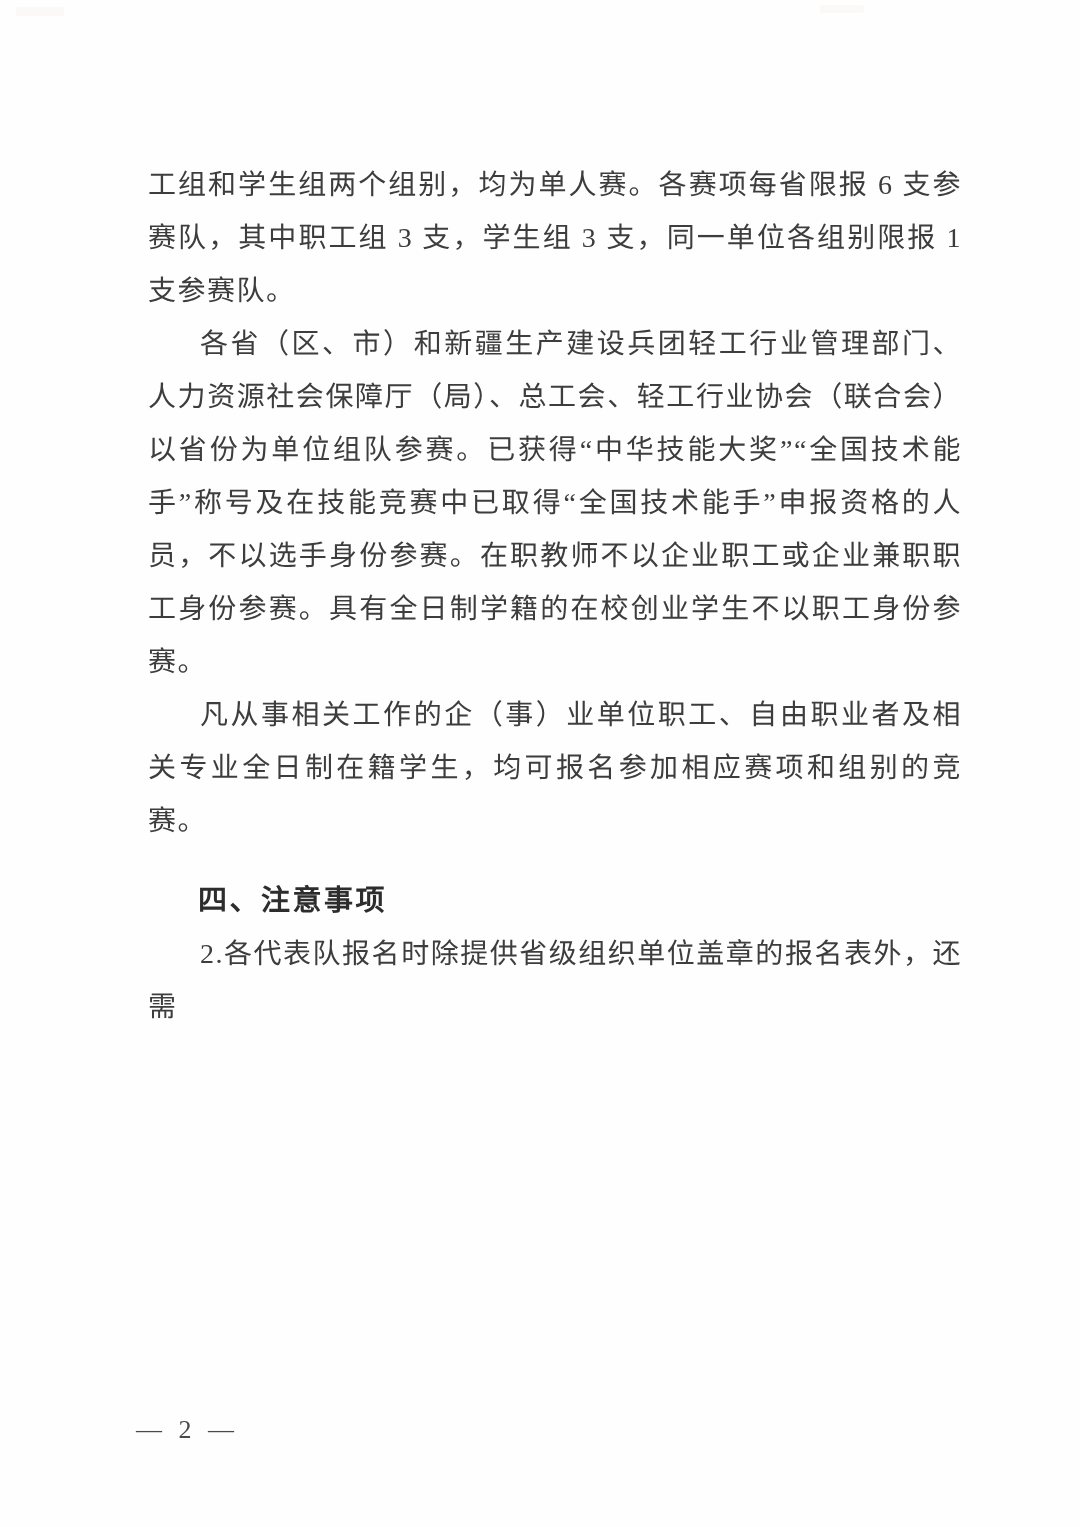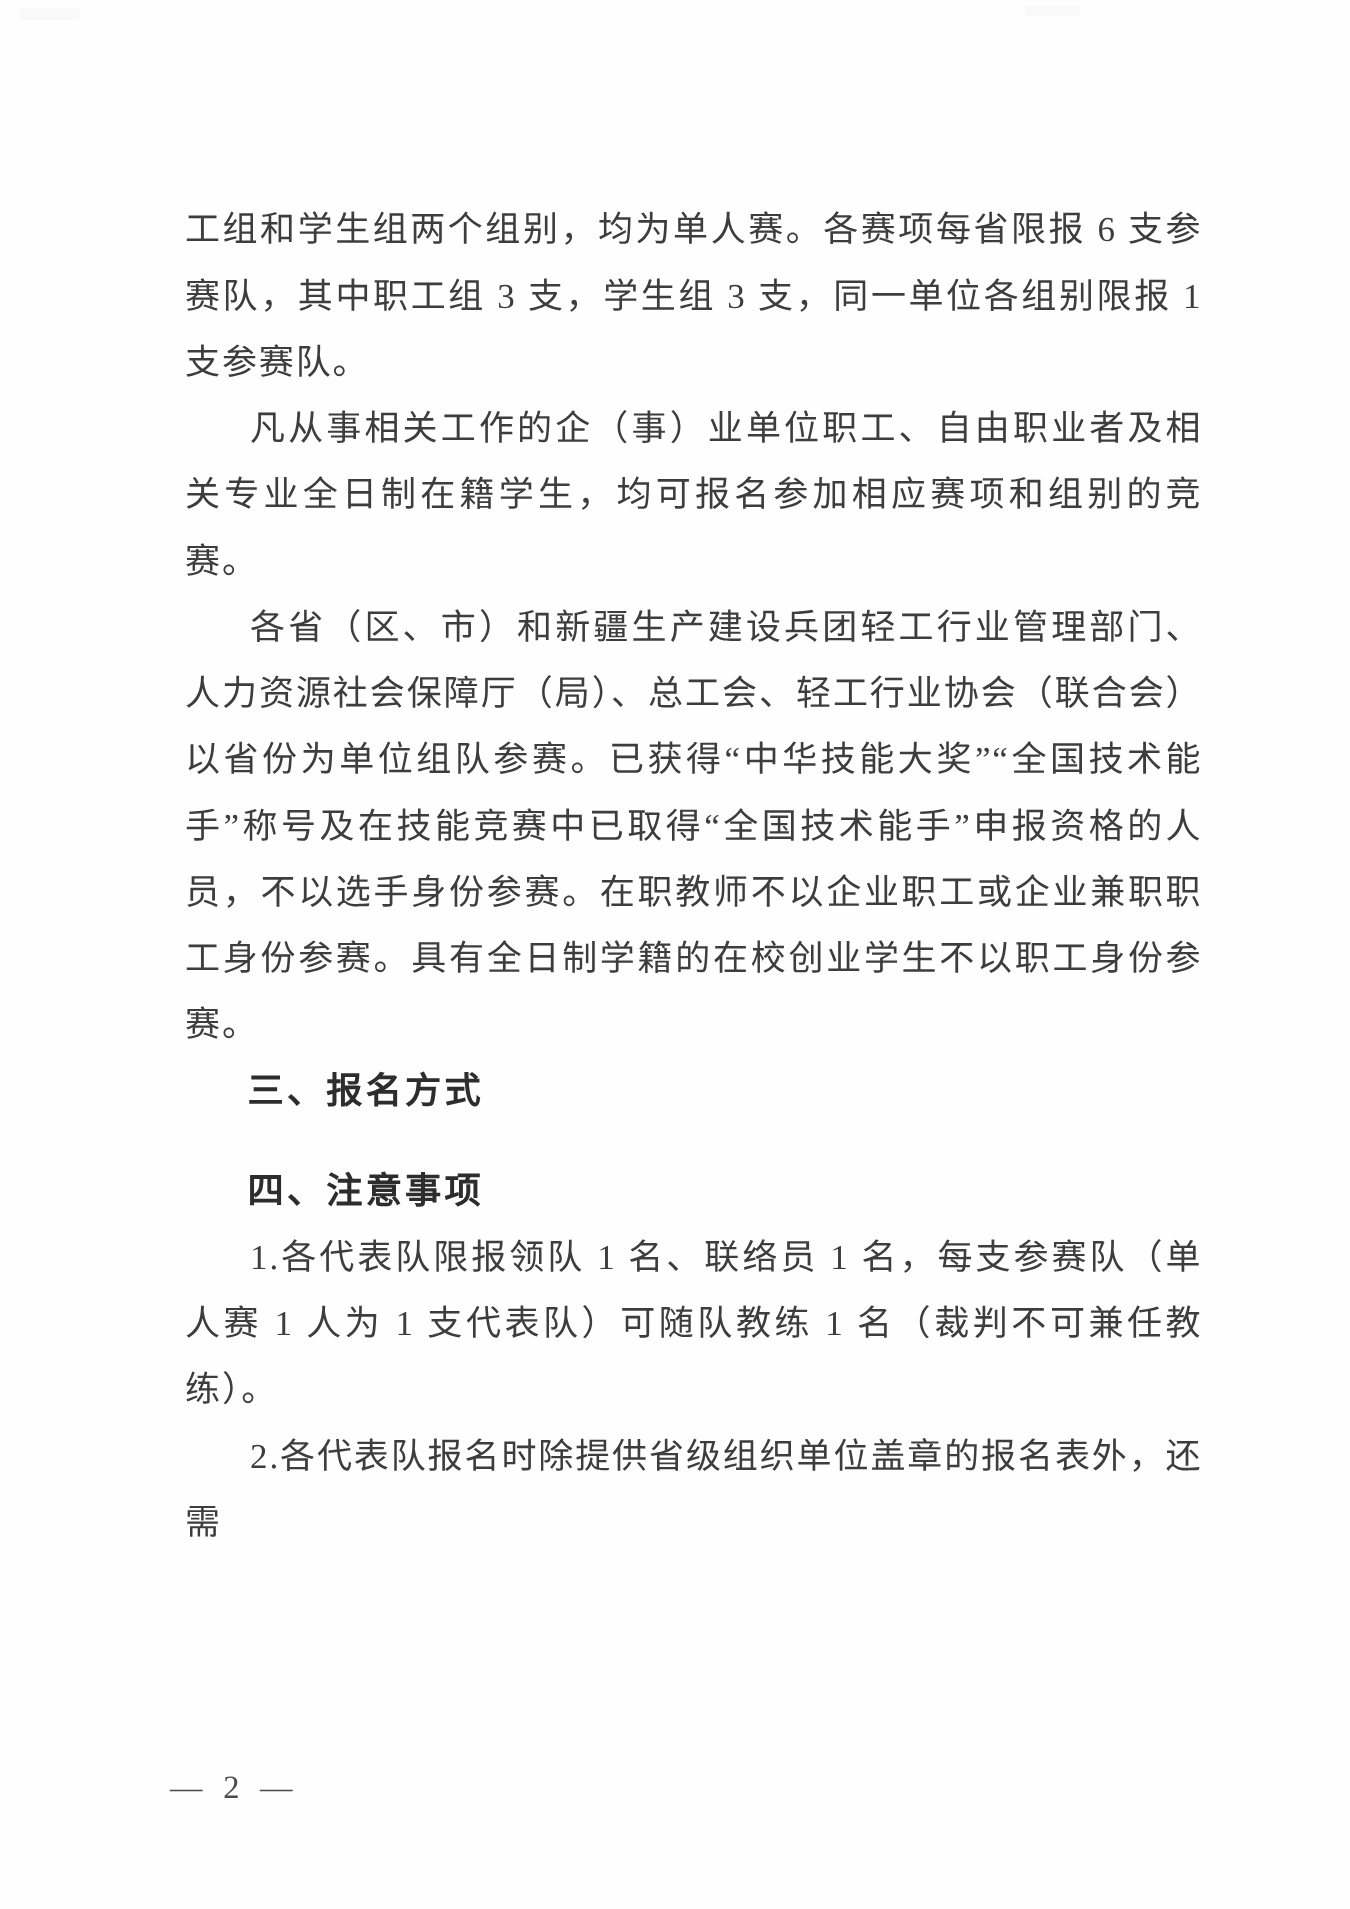--- a/index.html
+++ b/index.html
@@ -72,30 +72,28 @@
 <div class="page">
 
   <div class="scan-artifact artifact-left"></div>
   <div class="scan-artifact artifact-right"></div>
 
   <div class="content">
 
     <p class="para">工组和学生组两个组别，均为单人赛。各赛项每省限报 6 支参赛队，其中职工组 3 支，学生组 3 支，同一单位各组别限报 1 支参赛队。</p>
 
 
+    <p class="para indent">各省（区、市）和新疆生产建设兵团轻工行业管理部门、人力资源社会保障厅（局）、总工会、轻工行业协会（联合会）以省份为单位组队参赛。已获得“中华技能大奖”“全国技术能手”称号及在技能竞赛中已取得“全国技术能手”申报资格的人员，不以选手身份参赛。在职教师不以企业职工或企业兼职职工身份参赛。具有全日制学籍的在校创业学生不以职工身份参赛。</p>
+
     <p class="para indent">凡从事相关工作的企（事）业单位职工、自由职业者及相关专业全日制在籍学生，均可报名参加相应赛项和组别的竞赛。</p>
 
-    <p class="para indent">各省（区、市）和新疆生产建设兵团轻工行业管理部门、人力资源社会保障厅（局）、总工会、轻工行业协会（联合会）以省份为单位组队参赛。已获得“中华技能大奖”“全国技术能手”称号及在技能竞赛中已取得“全国技术能手”申报资格的人员，不以选手身份参赛。在职教师不以企业职工或企业兼职职工身份参赛。具有全日制学籍的在校创业学生不以职工身份参赛。</p>
-
-    <h2 class="heading">三、报名方式</h2>
 
 
     <h2 class="heading gap-before">四、注意事项</h2>
 
-    <p class="para indent">1.各代表队限报领队 1 名、联络员 1 名，每支参赛队（单人赛 1 人为 1 支代表队）可随队教练 1 名（裁判不可兼任教练）。</p>
 
     <p class="para indent">2.各代表队报名时除提供省级组织单位盖章的报名表外，还需</p>
 
   </div>
 
   <div class="page-number">— 2 —</div>
 
 </div>
 
 </body></html>

